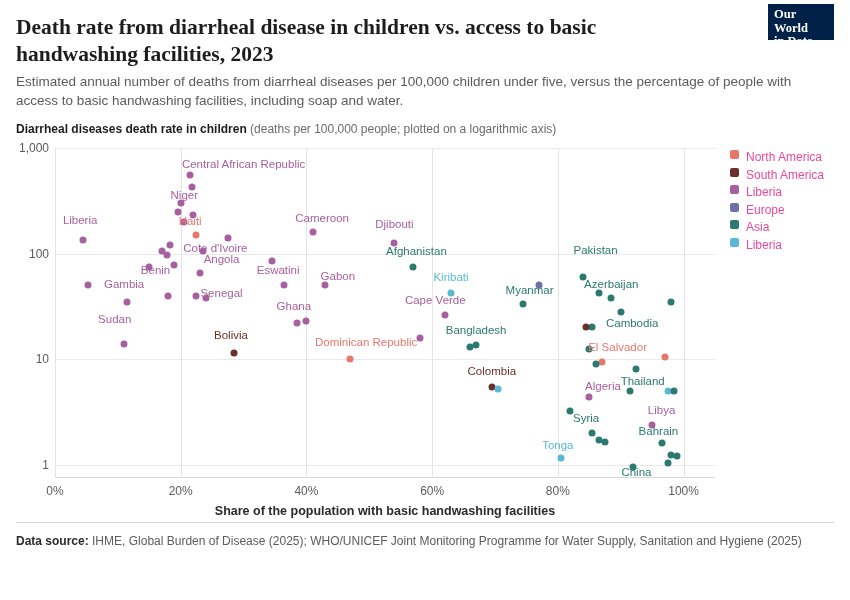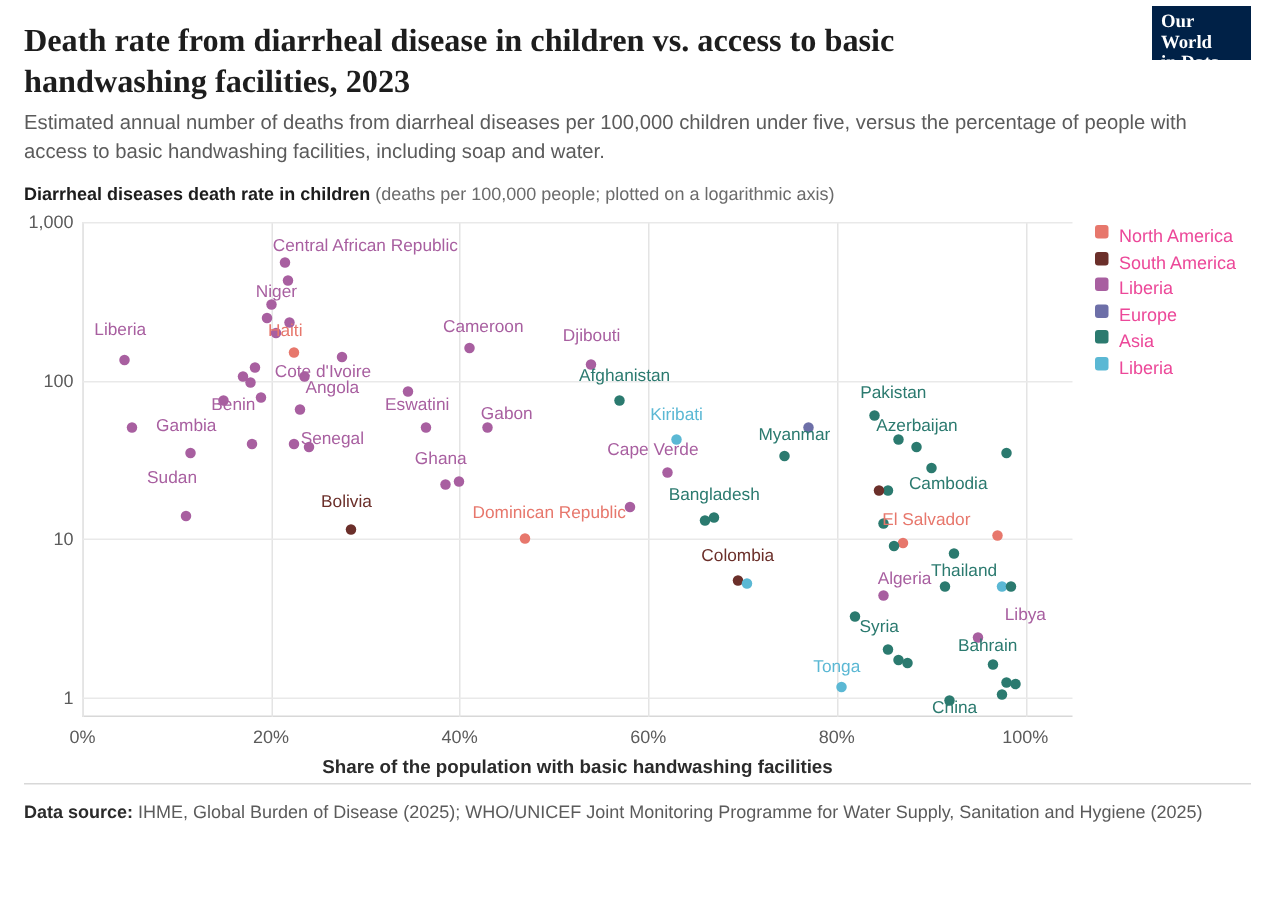--- a/index.html
+++ b/index.html
@@ -296,29 +296,29 @@
         <div class="dotlabel" style="left: 282.857px; top: 127.526px; color: rgb(168, 95, 160);">Gabon</div>
         <div class="dotlabel" style="left: 311.143px; top: 194.163px; color: rgb(231, 119, 108);">Dominican Republic</div>
         <div class="dotlabel" style="left: 339.429px; top: 76.1651px; color: rgb(168, 95, 160);">Djibouti</div>
         <div class="dotlabel" style="left: 361.429px; top: 103.364px; color: rgb(43, 122, 111);">Afghanistan</div>
         <div class="dotlabel" style="left: 380.286px; top: 152.457px; color: rgb(168, 95, 160);">Cape Verde</div>
         <div class="dotlabel" style="left: 396px; top: 129.03px; color: rgb(91, 184, 212);">Kiribati</div>
         <div class="dotlabel" style="left: 421.143px; top: 181.767px; color: rgb(43, 122, 111);">Bangladesh</div>
         <div class="dotlabel" style="left: 436.857px; top: 222.599px; color: rgb(107, 47, 42);">Colombia</div>
         <div class="dotlabel" style="left: 474.571px; top: 142.224px; color: rgb(43, 122, 111);">Myanmar</div>
         <div class="dotlabel" style="left: 502.857px; top: 296.707px; color: rgb(91, 184, 212);">Tonga</div>
-        <div class="dotlabel" style="left: 540.571px; top: 114px; color: rgb(43, 122, 111); text-align: center;">Pakistan</div>
+        <div class="dotlabel" style="left: 540.571px; top: 102px; color: rgb(43, 122, 111); text-align: center;">Pakistan</div>
         <div class="dotlabel" style="left: 556.286px; top: 135.593px; color: rgb(43, 122, 111);">Azerbaijan</div>
         <div class="dotlabel" style="left: 553.143px; top: 175.044px; color: rgb(43, 122, 111); padding-left: 48px;">Cambodia</div>
         <div class="dotlabel" style="left: 562.571px; top: 199.171px; color: rgb(231, 119, 108);">El Salvador</div>
         <div class="dotlabel" style="left: 528px; top: 237.796px; color: rgb(168, 95, 160); margin-left: 20px;">Algeria</div>
         <div class="dotlabel" style="left: 531.143px; top: 269.585px; color: rgb(43, 122, 111);">Syria</div>
         <div class="dotlabel" style="left: 587.714px; top: 233.128px; color: rgb(43, 122, 111);">Thailand</div>
         <div class="dotlabel" style="left: 581.429px; top: 324.26px; color: rgb(43, 122, 111);">China</div>
-        <div class="dotlabel" style="left: 606.571px; top: 262.05px; color: rgb(168, 95, 160); margin-left: 22px;">Libya</div>
+        <div class="dotlabel" style="left: 606.571px; top: 262.05px; color: rgb(168, 95, 160);">Libya</div>
         <div class="dotlabel" style="left: 603.429px; top: 282.779px; color: rgb(43, 122, 111);">Bahrain</div>
       </div>
     <div class="xlabel">Share of the population with basic handwashing facilities</div>
   </div>
 
   <div id="legend">
       <div class="legend-row">
         <span class="legend-swatch" style="background: rgb(231, 119, 108);"></span>
         <span>North America</span>
       </div>

